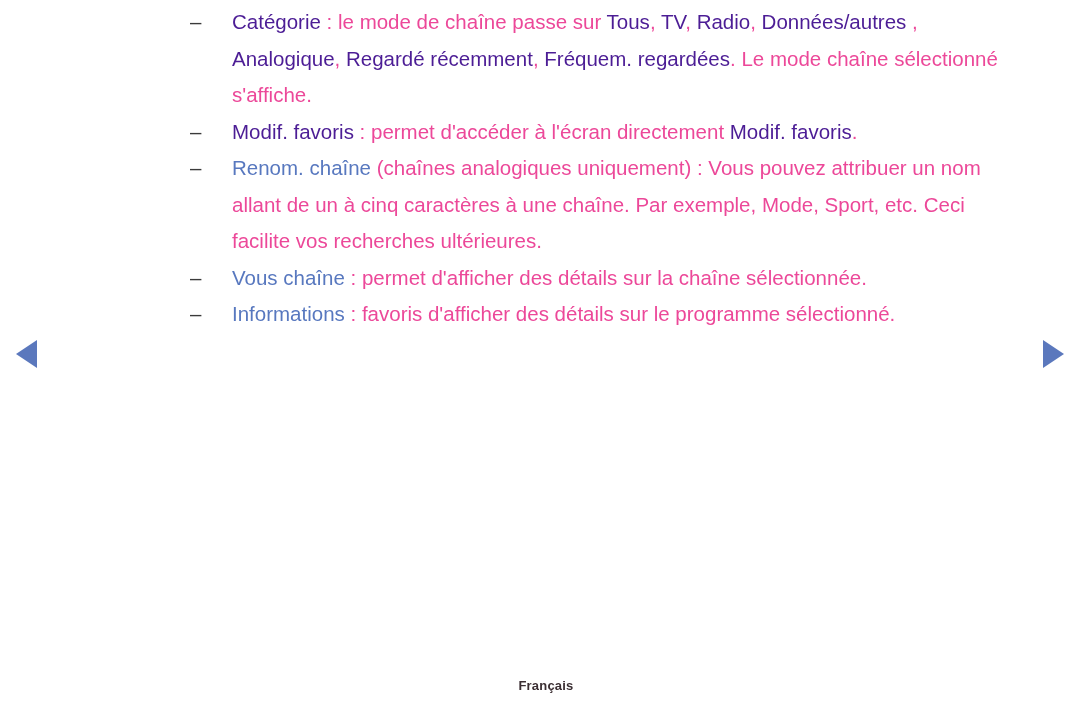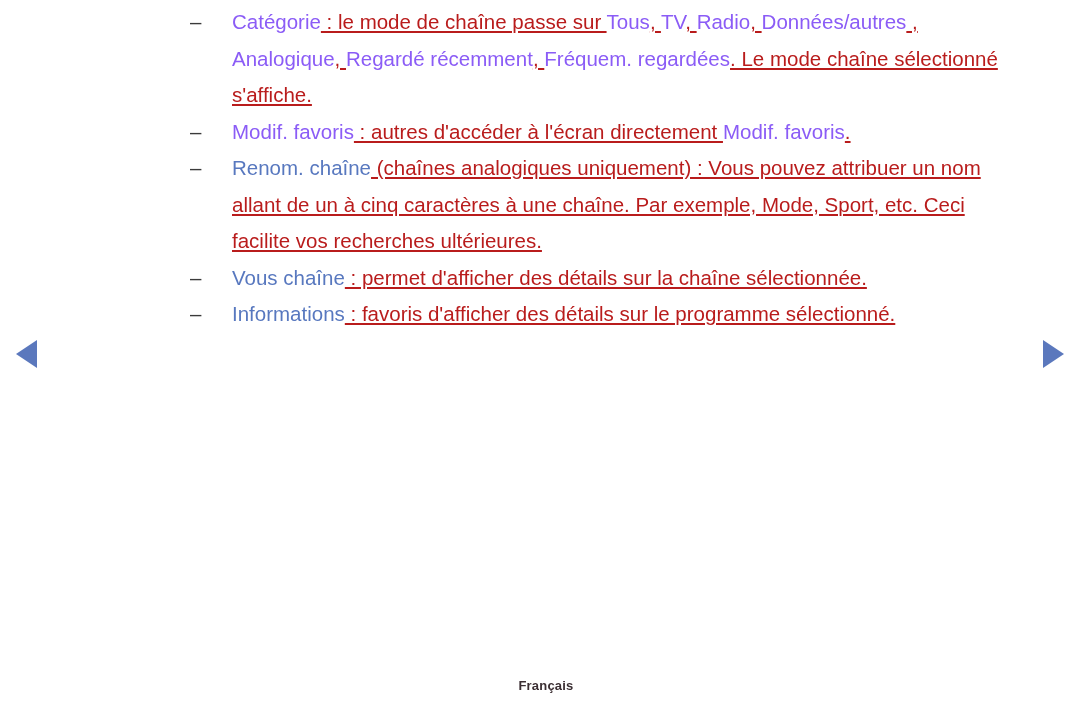--- a/index.html
+++ b/index.html
@@ -67,25 +67,24 @@
     left: 4px;
     top: 0;
     width: 22px;
     line-height: 36.5px;
     font-size: 20.5px;
     color: #3a3a3a;
     text-align: left;
   }
 
   .txt {
-    color: #b91c1c;
-    text-decoration: underline;
+    color: #ec4899;
   }
   .blue {
-    color: #8b5cf6;
+    color: #4c1d95;
   }
   .blue-bold {
     color: #5878bf;
     font-weight: normal;
   }
 
   
   .footer {
     position: absolute;
     left: 12px;
@@ -102,21 +101,21 @@
 <body>
 
 <div class="page">
 
   <div class="nav-arrow prev"></div>
 
   <div class="nav-arrow next"></div>
 
   <div class="content" id="bullet-list">
       <p class="bullet-row"><span class="bullet-dash">–</span><span class="blue">Catégorie</span><span class="txt"> : le mode de chaîne passe sur </span><span class="blue">Tous</span><span class="txt">, </span><span class="blue">TV</span><span class="txt">, </span><span class="blue">Radio</span><span class="txt">, </span><span class="blue">Données/autres</span><span class="txt"> , </span><span class="blue">Analogique</span><span class="txt">, </span><span class="blue">Regardé récemment</span><span class="txt">, </span><span class="blue">Fréquem. regardées</span><span class="txt">. Le mode chaîne sélectionné s'affiche.</span></p>
-      <p class="bullet-row"><span class="bullet-dash">–</span><span class="blue">Modif. favoris</span><span class="txt"> : autres d'accéder à l'écran directement </span><span class="blue">Modif. favoris</span><span class="txt">.</span></p>
+      <p class="bullet-row"><span class="bullet-dash">–</span><span class="blue">Modif. favoris</span><span class="txt"> : permet d'accéder à l'écran directement </span><span class="blue">Modif. favoris</span><span class="txt">.</span></p>
       <p class="bullet-row"><span class="bullet-dash">–</span><span class="blue-bold">Renom. chaîne</span><span class="txt"> (chaînes analogiques uniquement) : Vous pouvez attribuer un nom allant de un à cinq caractères à une chaîne. Par exemple, Mode, Sport, etc. Ceci facilite vos recherches ultérieures.</span></p>
       <p class="bullet-row"><span class="bullet-dash">–</span><span class="blue-bold">Vous chaîne</span><span class="txt"> : permet d'afficher des détails sur la chaîne sélectionnée.</span></p>
       <p class="bullet-row"><span class="bullet-dash">–</span><span class="blue-bold">Informations</span><span class="txt"> : favoris d'afficher des détails sur le programme sélectionné.</span></p>
     </div>
 
   <div class="footer">Français</div>
 
 </div>
 
 </body></html>

